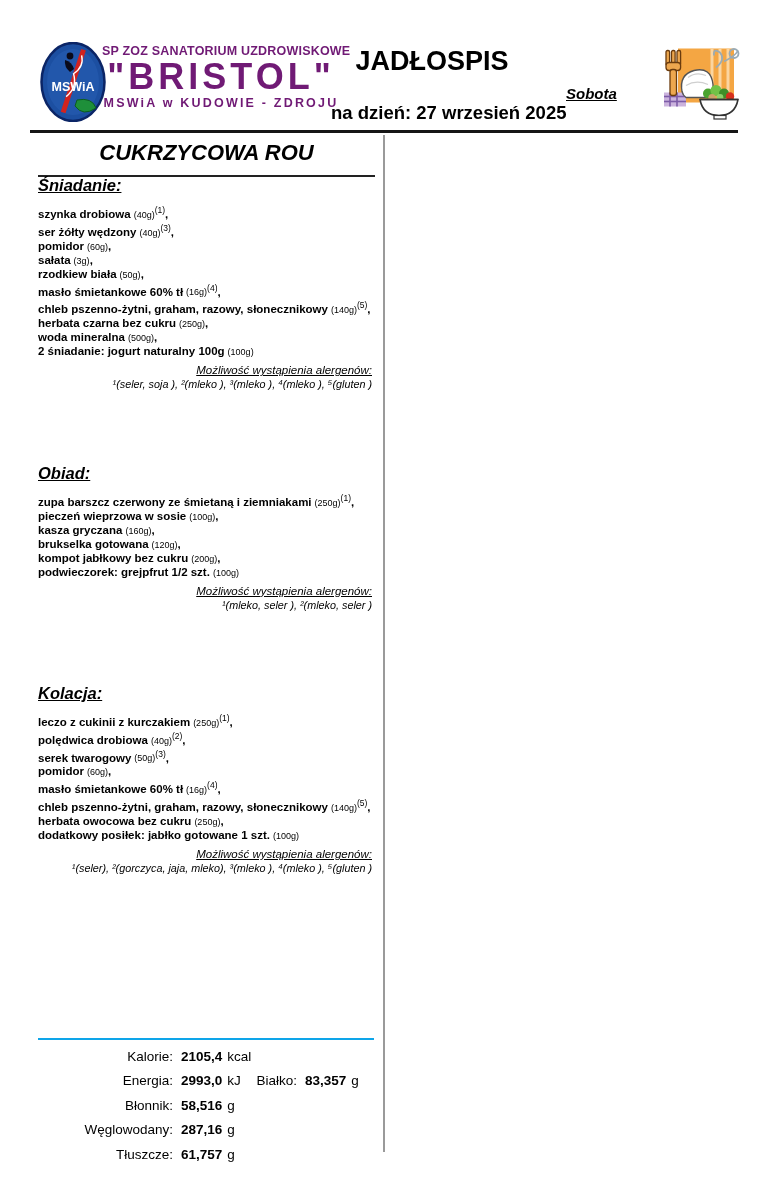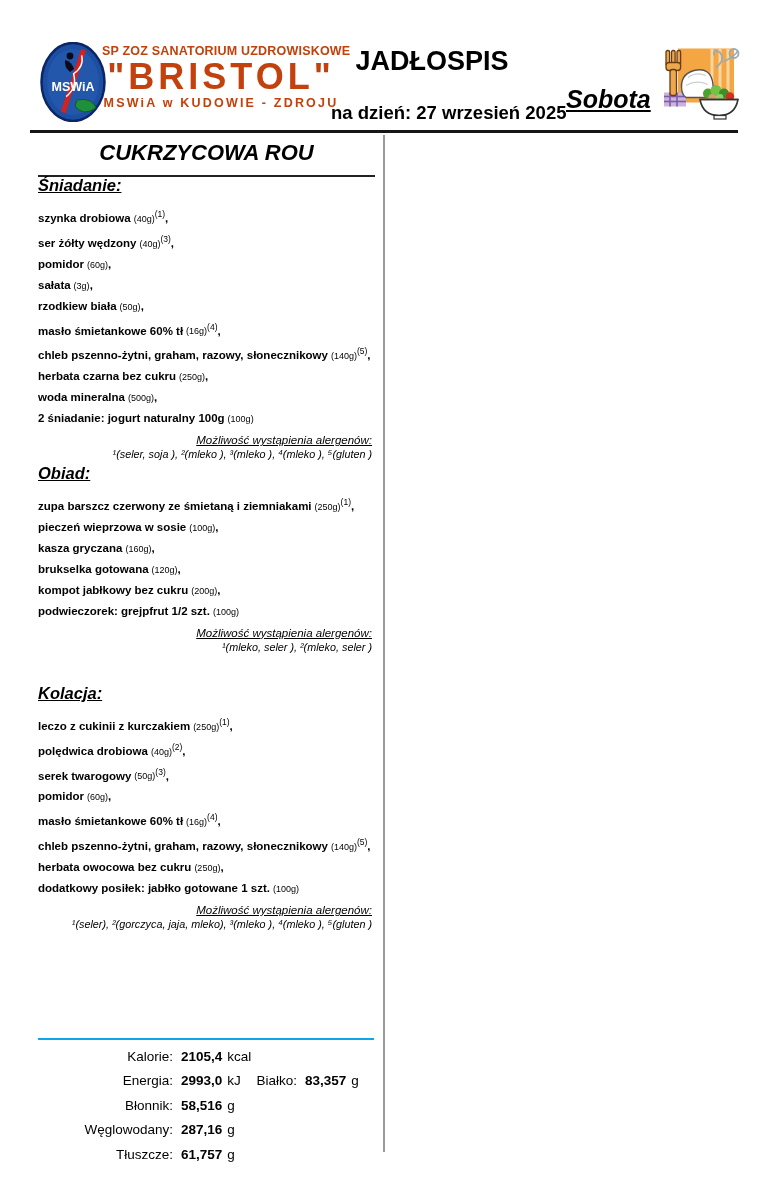--- a/index.html
+++ b/index.html
@@ -1,36 +1,36 @@
 <!DOCTYPE html>
 <html><head>
 <meta charset="utf-8">
 <style>
   html,body { margin:0; padding:0; background:#fff; }
   body { width:769px; height:1200px; position:relative; font-family:"Liberation Sans", sans-serif; color:#000; overflow:hidden; }
 
   
   .logo { position:absolute; left:40px; top:42px; width:66px; height:80px; }
-  .brand { position:absolute; left:102px; top:44px; width:238px; text-align:center; color:#c2410c; }
+  .brand { position:absolute; left:102px; top:44px; width:238px; text-align:center; color:#701a75; }
   .brand-top { font-size:12.5px; font-weight:bold; letter-spacing:0.2px; white-space:nowrap; }
   .brand-name { font-size:36px; font-weight:bold; letter-spacing:4px; line-height:1.05; white-space:nowrap; }
   .brand-bottom { font-size:12.5px; font-weight:bold; letter-spacing:2.2px; white-space:nowrap; }
   .doc-title { position:absolute; left:352px; top:46px; width:160px; text-align:center; font-size:27px; font-weight:bold; white-space:nowrap; }
   .date-line { position:absolute; left:331px; top:102px; font-size:18.5px; font-weight:bold; white-space:nowrap; }
-  .weekday { position:absolute; left:566px; top:85px; font-size:25px; font-weight:bold; font-style:italic; text-decoration:underline; }
+  .weekday { position:absolute; left:566px; top:85px; font-size:15px; font-weight:bold; font-style:italic; text-decoration:underline; }
   .clipart { position:absolute; left:658px; top:45px; width:84px; height:77px; }
   .header-rule { position:absolute; left:30px; top:130px; width:708px; height:3px; background:#161616; }
   .vdivider { position:absolute; left:383px; top:135px; width:2px; height:1017px; background:#9a9a9a; }
 
   
   .diet-title { position:absolute; left:38px; top:140px; width:337px; text-align:center; font-size:22px; font-weight:bold; font-style:italic; padding-bottom:9px; border-bottom:2px solid #222; white-space:nowrap; }
   .meal { position:absolute; left:38px; width:337px; }
   .meal-0 { top:176px; } .meal-1 { top:464px; } .meal-2 { top:684px; }
   .meal-title { margin:0 0 9px 0; font-size:16.5px; font-weight:bold; font-style:italic; text-decoration:underline; }
-  .item { font-size:11.5px; font-weight:bold; line-height:20px; white-space:nowrap; }
+  .item { font-size:11.5px; font-weight:bold; line-height:13px; white-space:nowrap; }
   .portion { font-size:9px; font-weight:normal; margin-left:3px; }
   .supref { font-size:8.5px; font-weight:normal; }
   .allergen-block { margin-top:5px; padding-right:3px; text-align:right; font-style:italic; }
   .allergen-heading { font-size:11.5px; text-decoration:underline; }
   .allergen-list { margin-top:2px; font-size:10.8px; white-space:nowrap; }
 
   
   .nutrition { position:absolute; left:38px; top:1038px; width:336px; border-top:2px solid #0ea5e9; padding-top:4px; }
   .n-row { position:relative; height:24.5px; display:flex; align-items:center; font-size:13.5px; }
   .n-label { width:135px; text-align:right; flex:none; }

